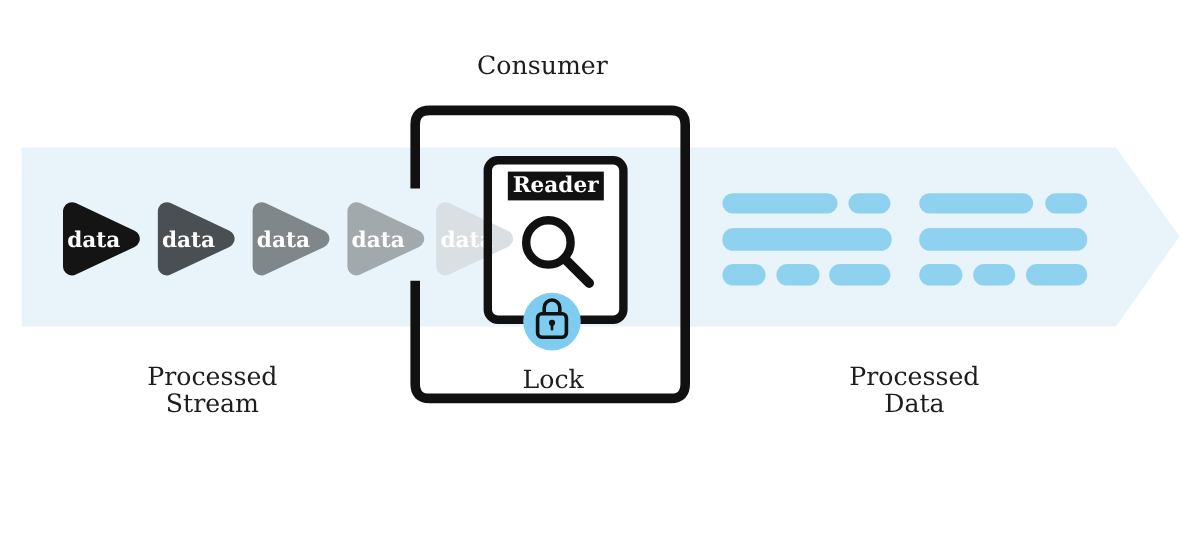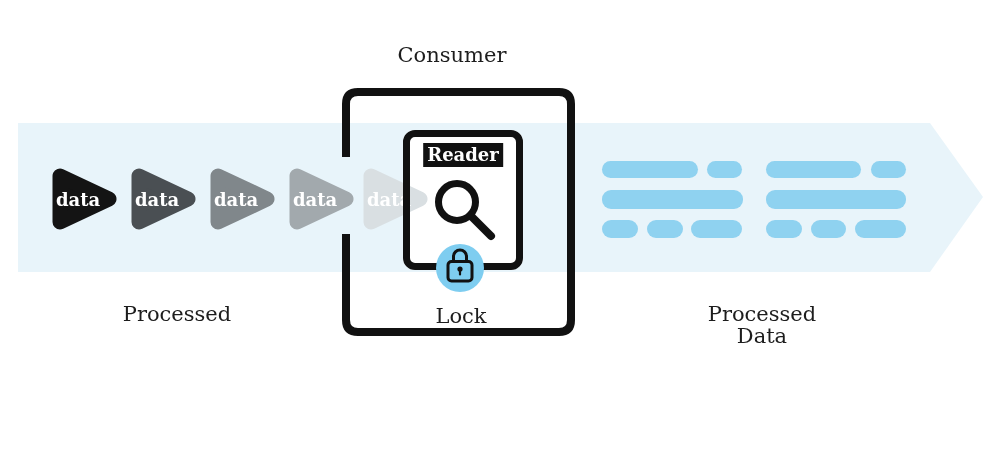--- a/index.html
+++ b/index.html
@@ -112,20 +112,21 @@
       <circle class="lock-fill" cx="24" cy="25" r="2.6"></circle>
       <rect class="lock-fill" x="22.9" y="26.5" width="2.2" height="5" rx="1.1"></rect>
     </svg>
   </div>
 
   <div class="caption" style="left:342px;top:44px;width:220px;">
     <span>Consumer</span>
   </div>
   <div class="caption" style="left:77px;top:303px;width:200px;">
     <div>Processed</div>
+    <div>Stream</div>
   </div>
   <div class="caption" style="left:401px;top:305px;width:120px;text-align:center;">
     <span>Lock</span>
   </div>
   <div class="caption" style="left:662px;top:303px;width:200px;">
     <div>Processed</div>
     <div>Data</div>
   </div>
 
 </div>

